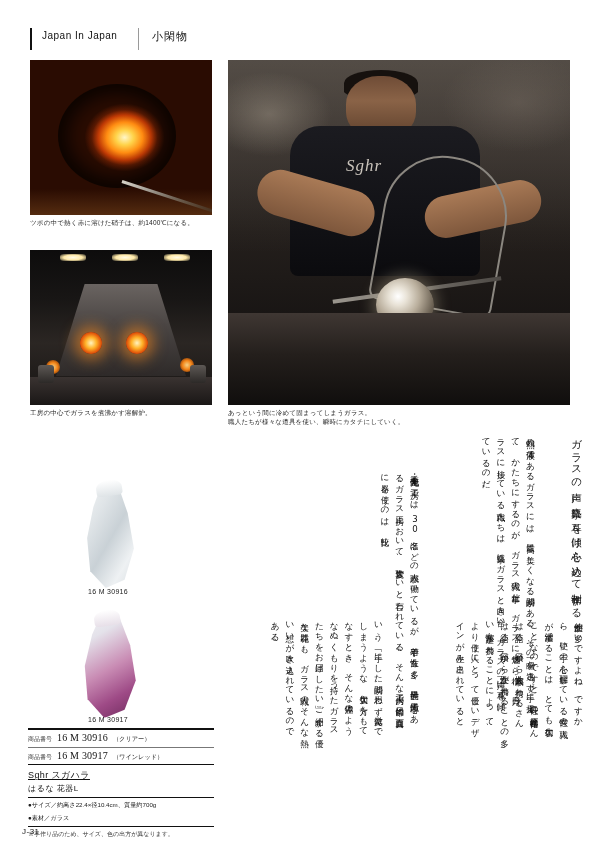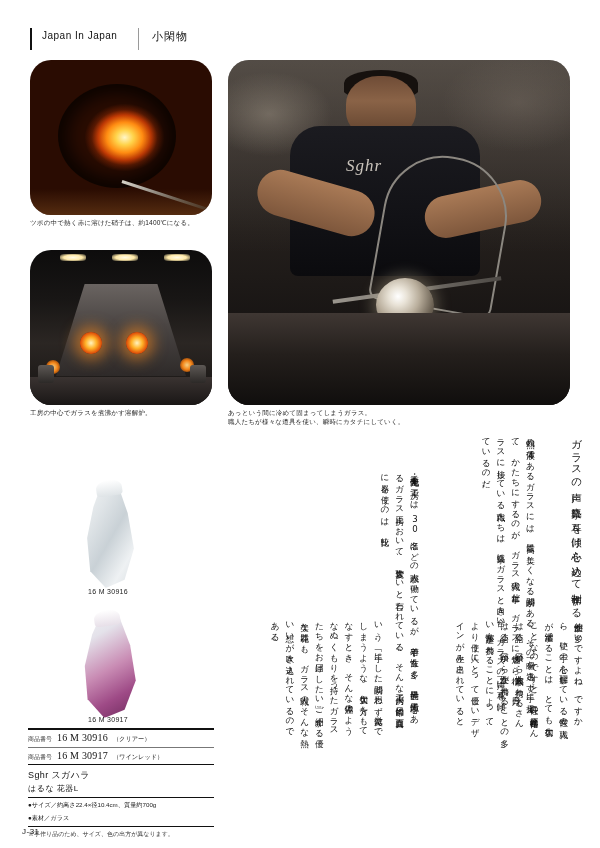--- a/index.html
+++ b/index.html
@@ -57,21 +57,20 @@
     font-size: 11px;
     color: #111;
     letter-spacing: 1px;
   }
 
   
   .photo {
     position: absolute;
     overflow: hidden;
     background: #2a2a2a;
-    border-radius: 21px;
   }
   .cap {
     position: absolute;
     font-size: 6.5px;
     line-height: 1.55;
     color: #222;
     letter-spacing: 0.2px;
   }
 
   
@@ -310,20 +309,21 @@
     letter-spacing: 0.2px;
   }
   .spec-variant {
     font-size: 6.2px;
     color: #222;
   }
   .spec-name {
     padding-top: 4px;
     font-size: 9px;
     letter-spacing: 0.4px;
+    text-decoration: underline;
   }
   .spec-name-jp {
     font-size: 8px;
     letter-spacing: 0.5px;
     padding-top: 1px;
     padding-bottom: 3px;
   }
   .spec-detail {
     font-size: 6.2px;
     line-height: 1.7;

